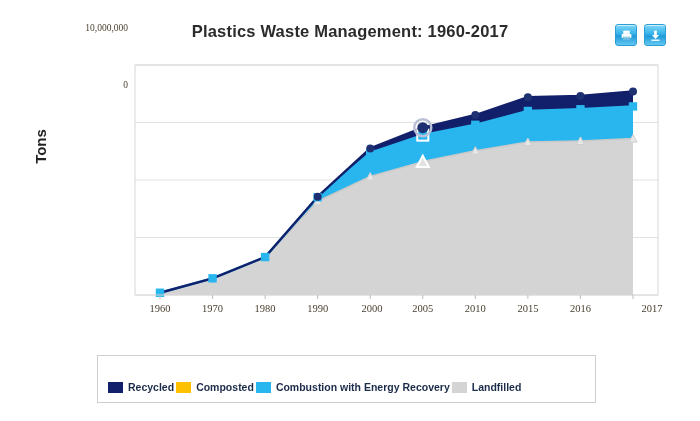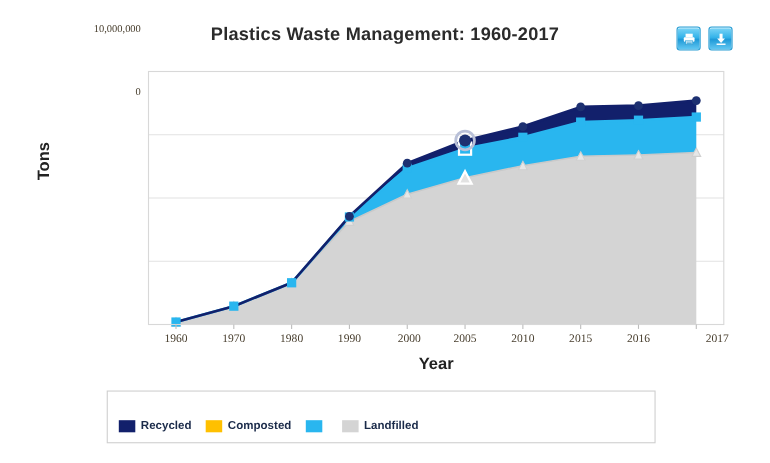--- a/index.html
+++ b/index.html
@@ -32,21 +32,21 @@
     font-size:10.5px;color:#4a4030;font-family:"Liberation Serif","DejaVu Serif",serif;}
   .x-axis-title{position:absolute;left:135px;top:322px;width:523px;text-align:center;
     font-size:15px;font-weight:bold;color:#222;}
 
   
   .legend-box{position:absolute;left:97px;top:355px;width:499px;height:48px;
     border:1px solid #cfcfcf;background:#fff;box-sizing:border-box;}
   .legend-hint{position:absolute;left:12px;top:6px;font-style:italic;
     font-size:10.5px;color:#55565a;font-family:"Liberation Serif","DejaVu Serif",serif;}
   .legend-items{position:absolute;left:10px;top:25px;display:flex;align-items:center;}
-  .legend-item{display:flex;align-items:center;cursor:pointer;margin-right:13px;}
+  .legend-item{display:flex;align-items:center;cursor:pointer;margin-right:2px;}
   .legend-swatch{width:15px;height:11px;margin-right:5px;display:inline-block;}
   .legend-label{font-size:10.5px;font-weight:bold;color:#1b2b4a;white-space:nowrap;}
 </style>
 </head>
 <body>
 
 <div id="app">
 
   <div class="chart-title">Plastics Waste Management: 1960-2017</div>
 
@@ -173,34 +173,34 @@
       </div>
       <div class="x-tick" style="position: absolute; left: 0px; top: 0px;">
         <span style="left: 580.444px; top: 303px;">2016</span>
       </div>
       <div class="x-tick" style="position: absolute; left: 0px; top: 0px;">
         <span style="left: 633px; top: 303px; margin-left: 19px;">2017</span>
       </div>
     </div>
 
   <div class="y-axis-title">Tons</div>
-  <div class="x-axis-title">Year</div>
 
   <div class="legend-box">
     <div class="legend-items" id="legend-items">
         <div class="legend-item">
           <span class="legend-swatch" style="background: rgb(18, 32, 107);"></span>
           <span class="legend-label">Recycled</span>
         </div>
         <div class="legend-item">
           <span class="legend-swatch" style="background: rgb(255, 192, 0);"></span>
           <span class="legend-label">Composted</span>
         </div>
         <div class="legend-item">
           <span class="legend-swatch" style="background: rgb(41, 182, 239);"></span>
+          <span class="legend-label">Combustion with Energy Recovery</span>
         </div>
         <div class="legend-item">
           <span class="legend-swatch" style="background: rgb(212, 212, 212);"></span>
           <span class="legend-label">Landfilled</span>
         </div>
       </div>
   </div>
 
 </div>
 

